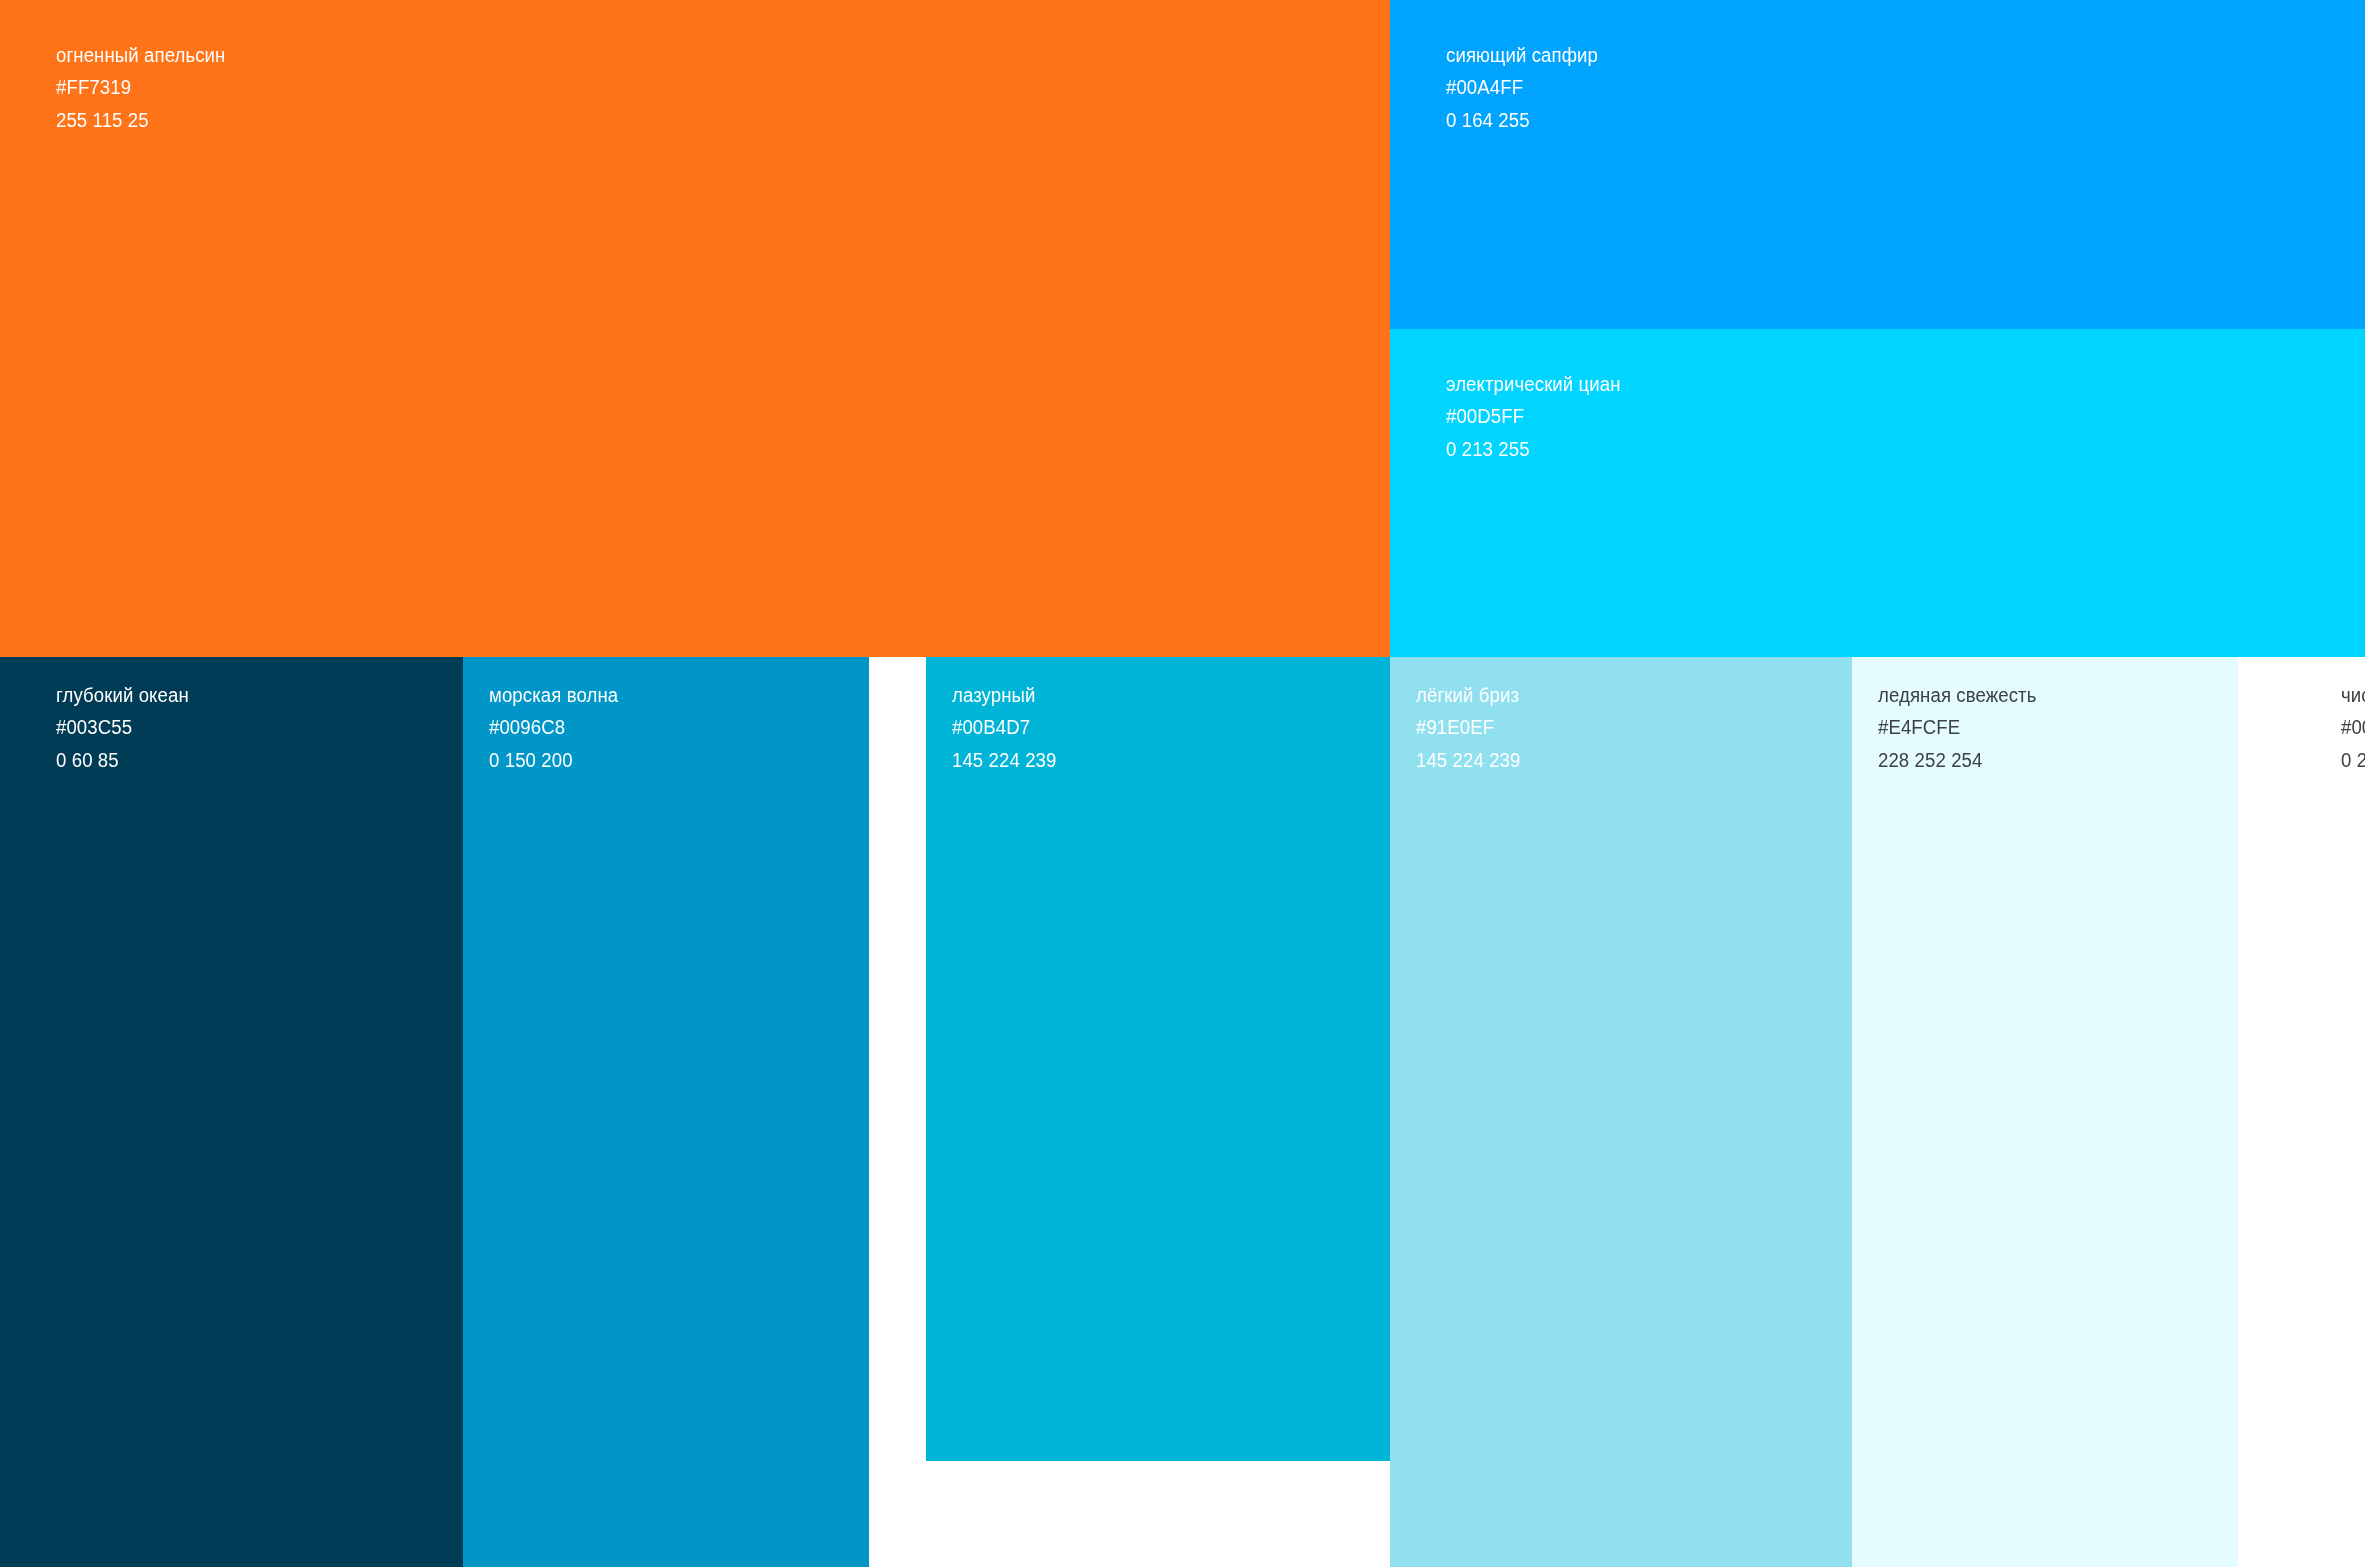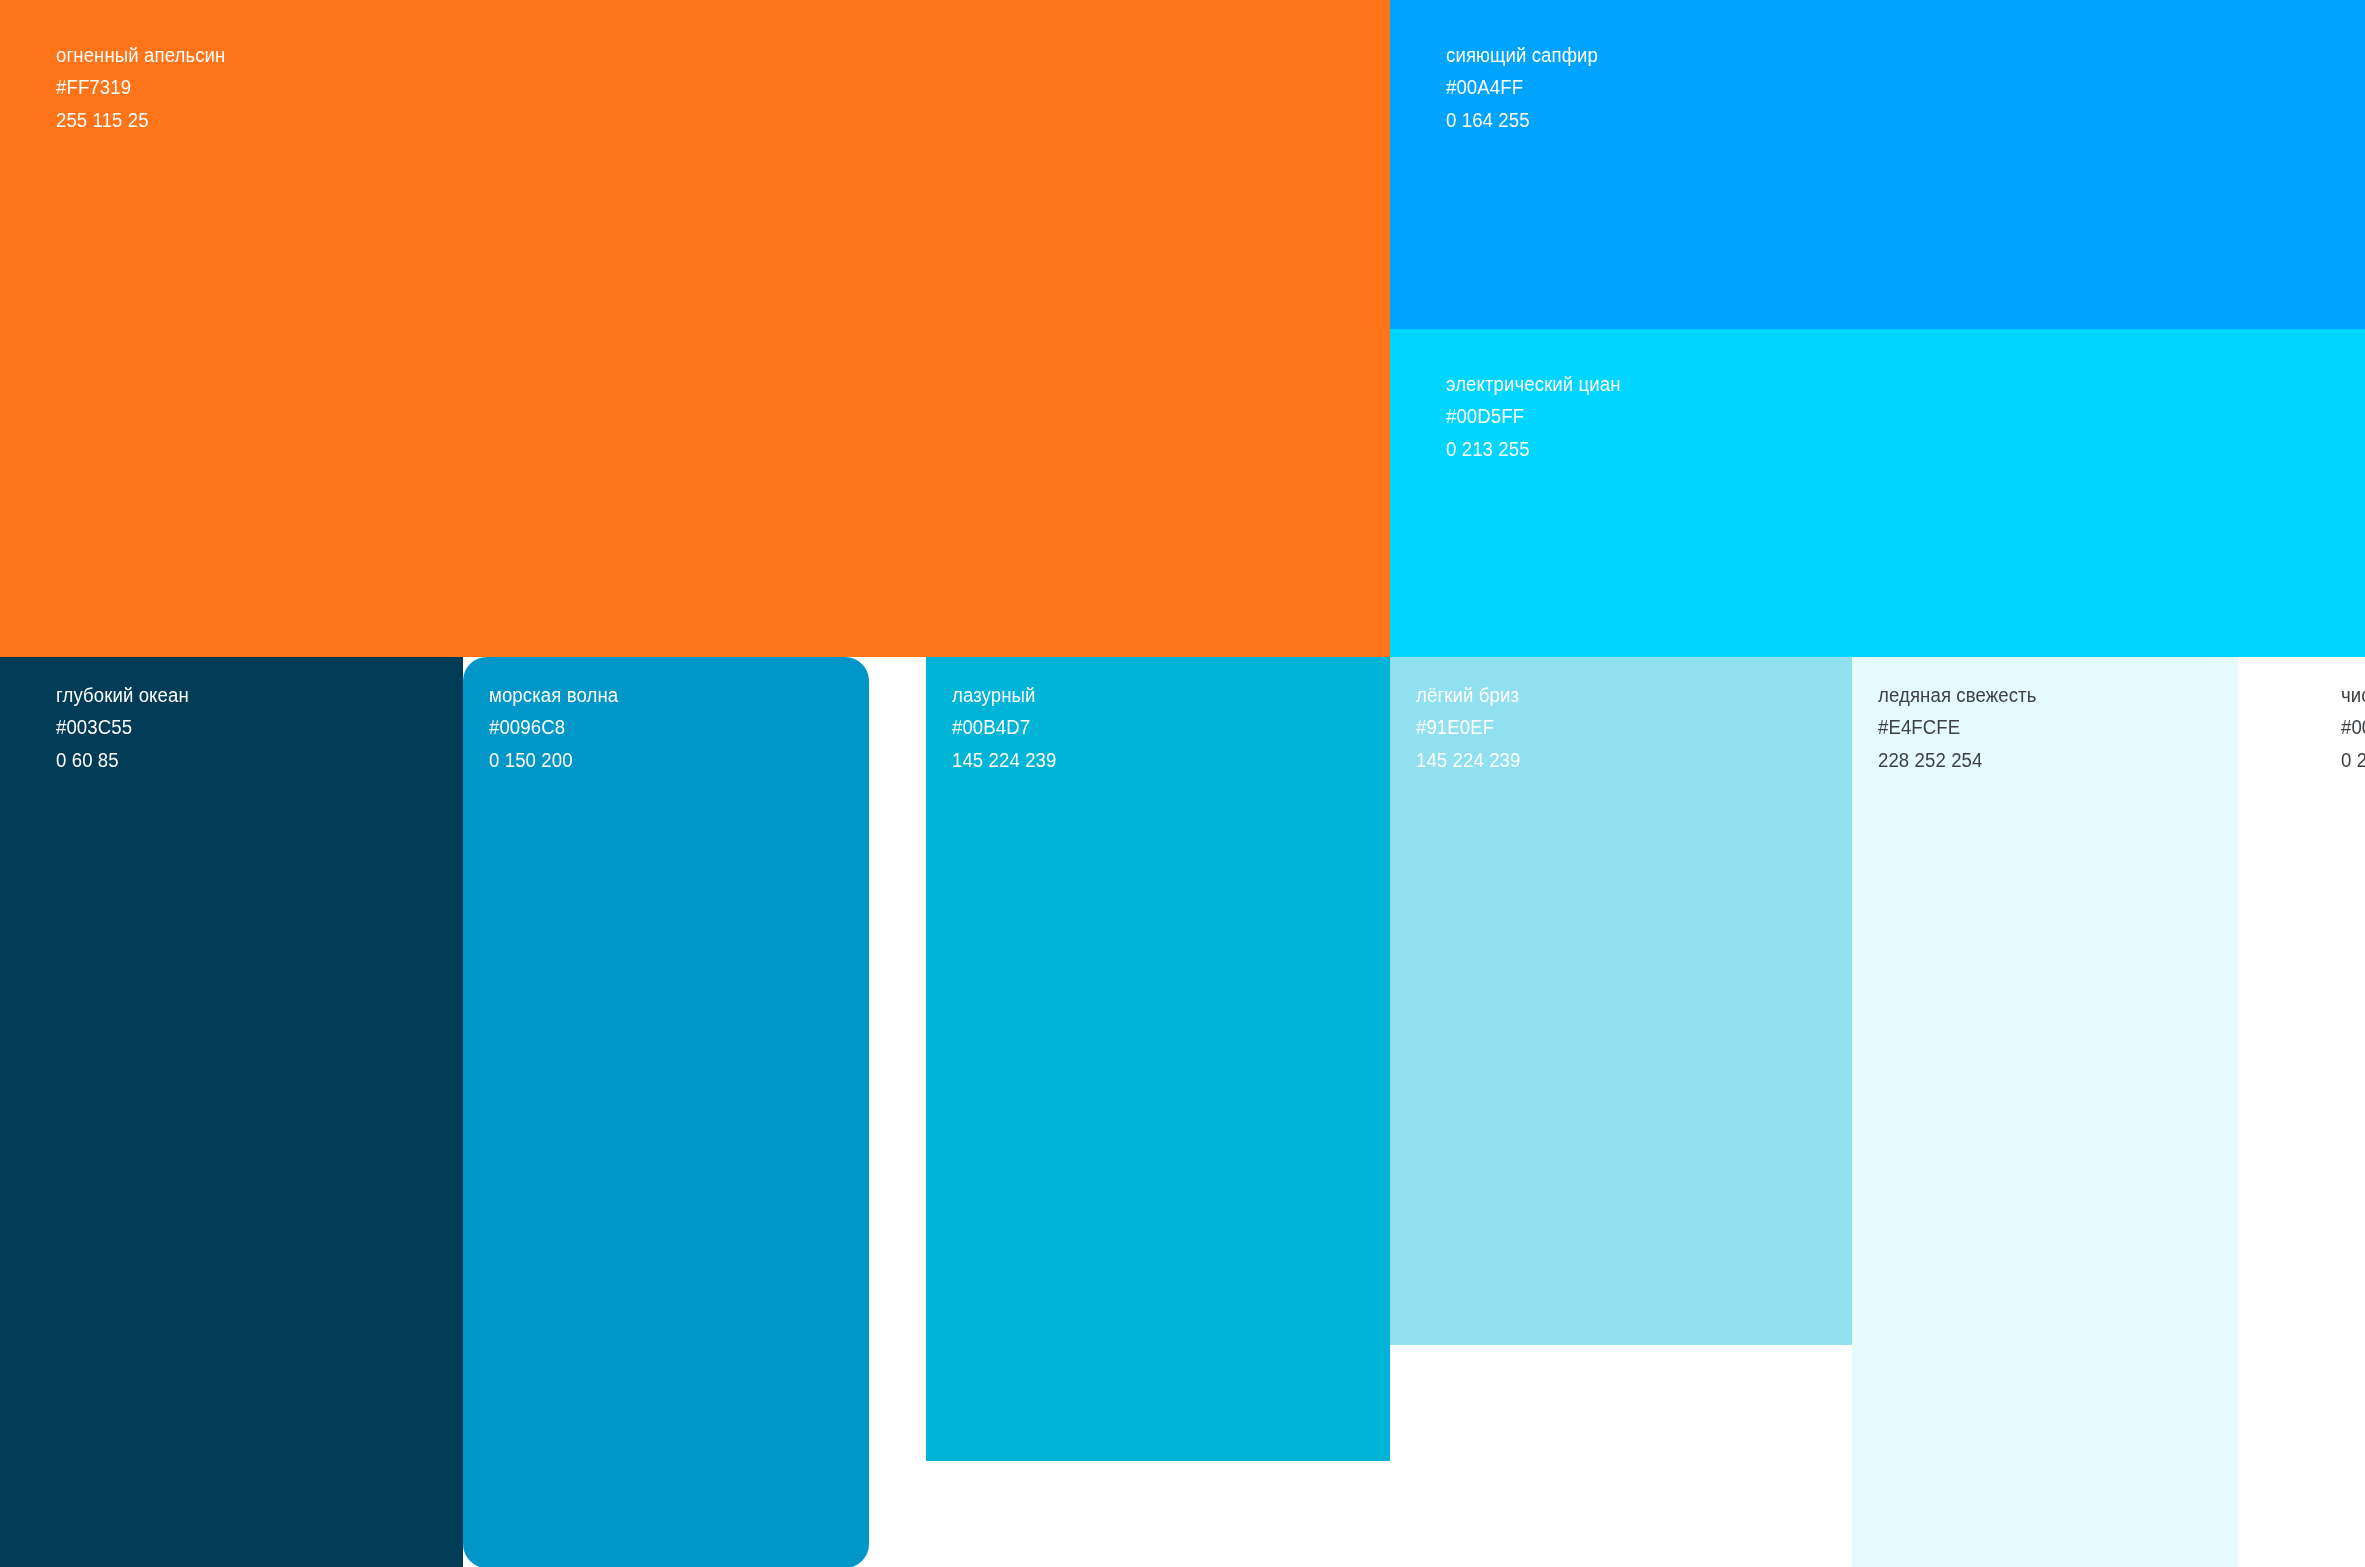--- a/index.html
+++ b/index.html
@@ -62,23 +62,23 @@
 
   .on-dark  .line { color: #FFFFFF; }
   .on-light .line { color: #3C4043; }
 
   
   .sw-orange   { left: 0px;    top: 0px;    width: 1390px; height: 657px; }
   .sw-sapphire { left: 1390px; top: 0px;    width: 1397px; height: 329px;  }
   .sw-cyan     { left: 1390px; top: 329px;  width: 1397px; height: 328px;  }
 
   .sw-b0 { left: 0px;    top: 657px; width: 463px;  height: 911px; }
-  .sw-b1 { left: 463px;  top: 657px; width: 406px;  height: 911px; border-radius: 24px; }
+  .sw-b1 { left: 463px;  top: 657px; width: 406px;  height: 911px; }
   .sw-b2 { left: 926px; top: 657px; width: 464px;  height: 804px; }
-  .sw-b3 { left: 1390px; top: 657px; width: 463px;  height: 688px; }
+  .sw-b3 { left: 1390px; top: 657px; width: 463px;  height: 911px; }
   .sw-b4 { left: 1852px; top: 657px; width: 386px;  height: 911px; }
   .sw-b5 { left: 2315px; top: 657px; width: 471px;  height: 911px; }
 </style>
 </head>
 <body style="background-color: rgb(255, 255, 255);">
 
 <div id="palette">
 
   <div class="swatch sw-orange on-dark" style="background-color: rgb(255, 115, 25);">
     <div class="swatch-text">

